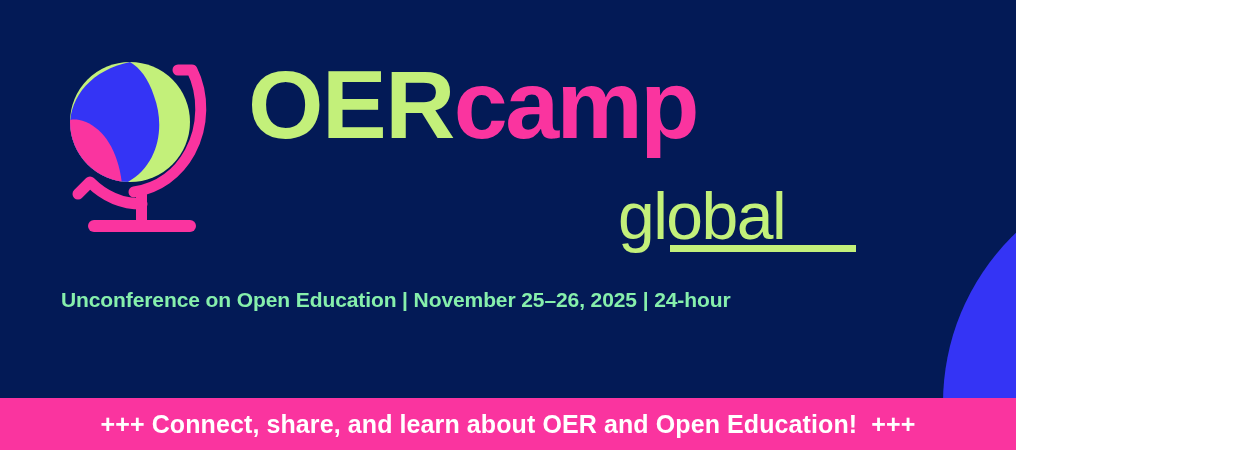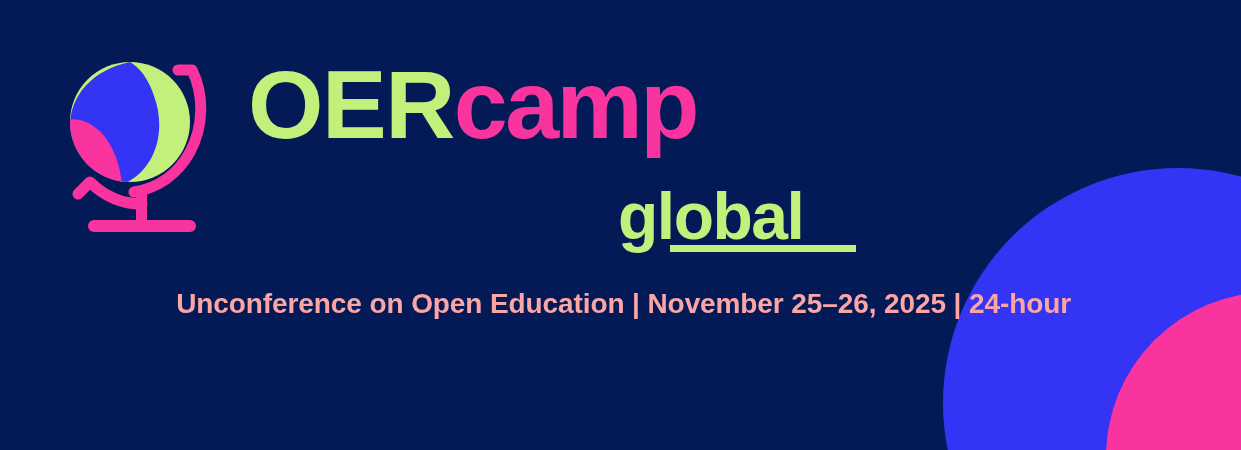--- a/index.html
+++ b/index.html
@@ -4,26 +4,25 @@
 <style>
   html, body {
     margin: 0;
     padding: 0;
     background: #ffffff;
   }
   * { box-sizing: border-box; }
 
   .banner {
     position: relative;
-    width: 1241px;
+    width: 1016px;
     height: 450px;
     background: #031a56;
     overflow: hidden;
     font-family: "Liberation Sans", sans-serif;
-    text-align: right;
   }
 
   
   .deco-layer {
     position: absolute;
     inset: 0;
     overflow: hidden;
     pointer-events: none;
   }
   .circle-blue {
@@ -72,41 +71,41 @@
   .subword-wrap {
     position: absolute;
     left: 618px;
     top: 183px;
     line-height: 1;
     white-space: nowrap;
   }
   .wm-global {
     display: inline-block;
     color: #c3f07a;
-    font-weight: 700;
+    font-weight: 400;
     font-size: 66px;
     letter-spacing: -1.5px;
   }
   .wm-underline {
     position: absolute;
     left: 52px;
     top: 62px;
     width: 186px;
     height: 7px;
     background: #c3f07a;
   }
 
   
   .tagline {
     position: absolute;
     left: 61px;
     top: 286px;
     width: 1010px;
-    color: #fca5a5;
-    font-size: 28px;
+    color: #86efac;
+    font-size: 21px;
     font-weight: 700;
     line-height: 1.29;
     letter-spacing: -0.1px;
   }
   .tagline .line { display: block; white-space: nowrap; }
 
   
   .ticker {
     position: absolute;
     left: 0;
@@ -168,14 +167,17 @@
 
   <div class="subword-wrap">
     <span class="wm-global">global</span>
     <span class="wm-underline"></span>
   </div>
 
   <div class="tagline">
     <span class="line">Unconference on Open Education | November 25–26, 2025 | 24-hour</span>
   </div>
 
+  <div class="ticker">
+    <span class="ticker-text">+++ Connect, share, and learn about OER and Open Education!  +++</span>
+  </div>
 
 </div>
 
 </body></html>

